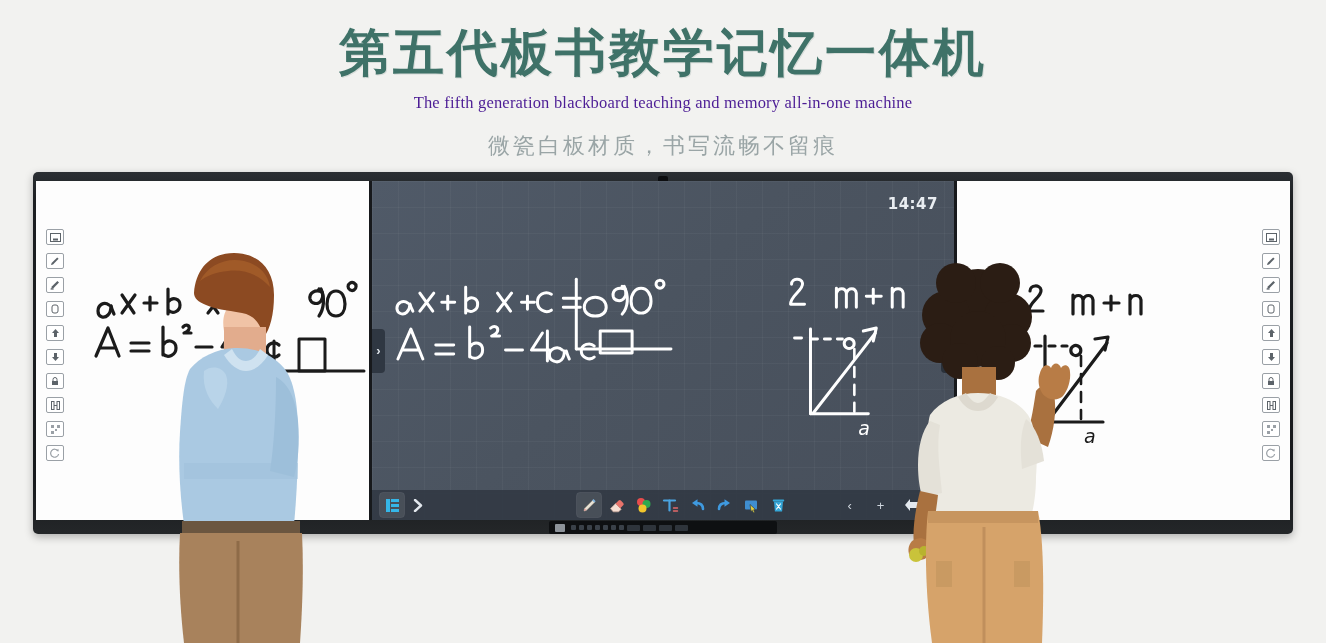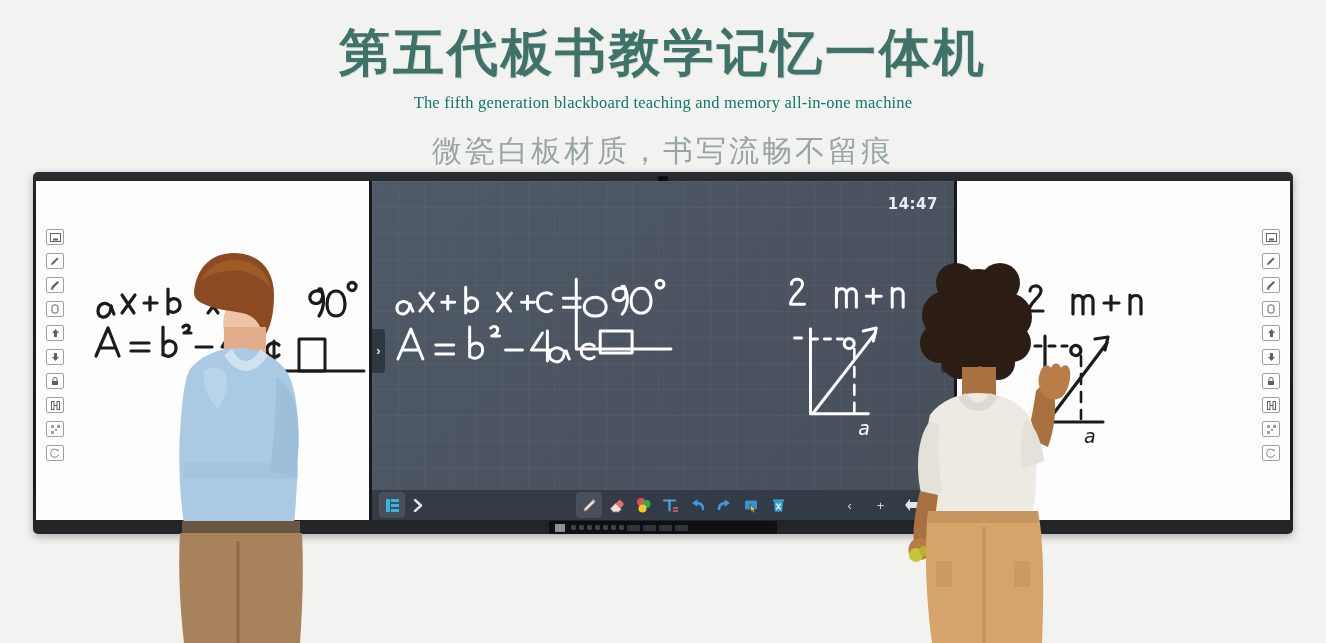--- a/index.html
+++ b/index.html
@@ -15,26 +15,26 @@
     margin:0;padding-top:24px;
     font-family:"Liberation Serif","DejaVu Serif",serif;
     font-size:51px;font-weight:bold;letter-spacing:3px;
     color:#3f7268;
     text-shadow:1px 1px 0 #d8ddda;
     line-height:1.15;
   }
   .subtitle-en{
     margin:10px 0 0 0;
     font-family:"Liberation Serif","DejaVu Serif",serif;
-    font-size:16.5px;color:#0f766e;letter-spacing:.2px;
+    font-size:16.5px;color:#4c1d95;letter-spacing:.2px;
   }
   .subtitle-cn{
     margin:18px 0 0 0;
     font-family:"Liberation Serif","DejaVu Serif",serif;
-    font-size:30px;color:#9aa5a6;letter-spacing:3px;
+    font-size:22px;color:#9aa5a6;letter-spacing:3px;
   }
   
   .device{position:absolute;left:33px;top:172px;width:1260px;height:362px;}
   .bezel{
     position:absolute;inset:0;
     background:linear-gradient(#2b2f33 0%,#1c1f22 8%,#17191c 85%,#242729 100%);
     border-radius:5px;
     box-shadow:0 3px 8px rgba(0,0,0,.28);
   }
   .camera{

